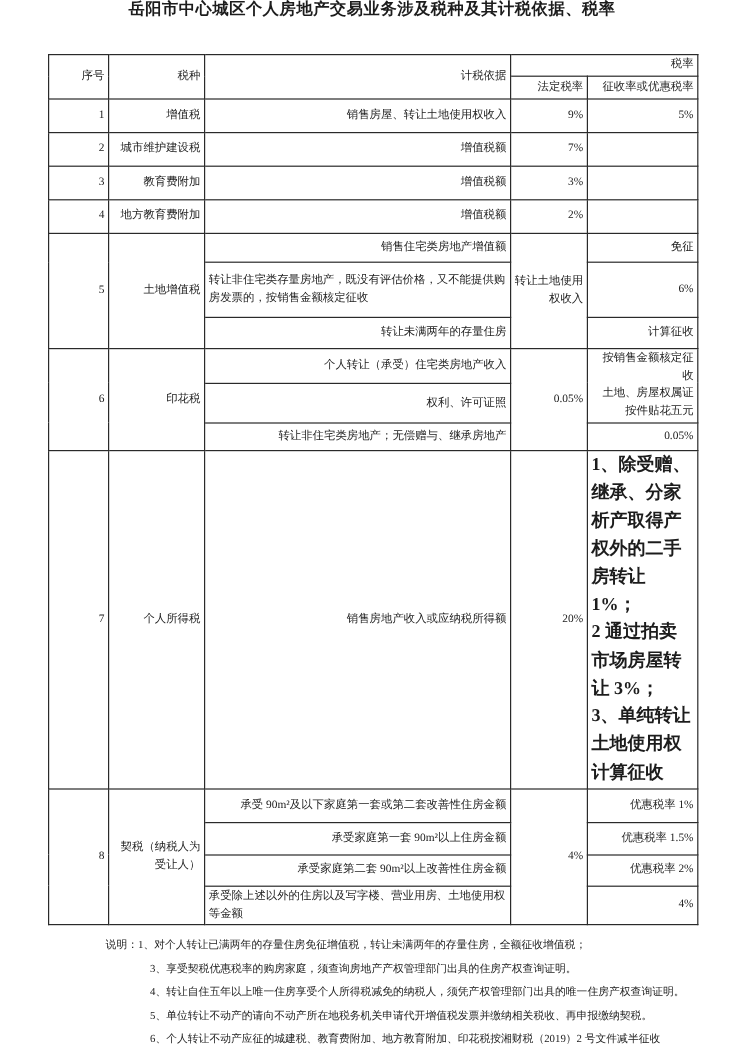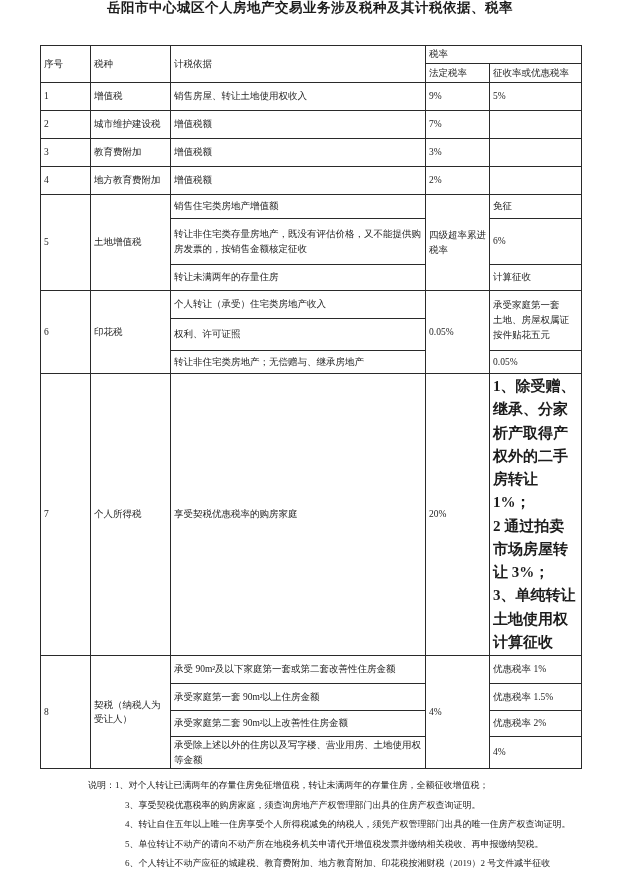--- a/index.html
+++ b/index.html
@@ -13,21 +13,21 @@
     text-align:center;font-size:13.5px;font-weight:bold;letter-spacing:0.5px;
     line-height:16px;
   }
   table.doc-table{
     margin:29px 0 0 40px;width:541px;
     border-collapse:collapse;table-layout:fixed;
     font-size:9.5px;
   }
   .doc-table td,.doc-table th{
     border:1px solid #2a2a2a;padding:1px 3px;
-    text-align:left;vertical-align:middle;
+    text-align:right;vertical-align:middle;
     font-weight:normal;line-height:1.55;word-break:break-all;
   }
   .doc-table td.left{text-align:left;}
   .doc-table .small{font-size:15px;font-weight:bold;}
   .notes{
     margin:7px 28px 0 80px;font-size:9px;line-height:19.5px;color:#222;
   }
   .notes p{margin:0;text-indent:45px;word-break:break-all;}
   .notes p.first{text-indent:8px;}
 </style>
@@ -85,54 +85,54 @@
         <td>地方教育费附加</td>
         <td>增值税额</td>
         <td>2%</td>
         <td></td>
       </tr>
 
       <tr style="height:24px">
         <td rowspan="3">5</td>
         <td rowspan="3">土地增值税</td>
         <td>销售住宅类房地产增值额</td>
-        <td rowspan="3">四级超率累进税率</td>
+        <td rowspan="3">转让土地使用权收入</td>
         <td>免征</td>
       </tr>
       <tr style="height:46px">
         <td class="left">转让非住宅类存量房地产，既没有评估价格，又不能提供购房发票的，按销售金额核定征收</td>
         <td>6%</td>
       </tr>
       <tr style="height:26px">
         <td>转让未满两年的存量住房</td>
         <td>计算征收</td>
       </tr>
 
       <tr style="height:28px">
         <td rowspan="3">6</td>
         <td rowspan="3">印花税</td>
         <td>个人转让（承受）住宅类房地产收入</td>
         <td rowspan="3">0.05%</td>
         <td rowspan="2">
-          <div>承受家庭第一套</div>
+          <div>按销售金额核定征收</div>
           <div>土地、房屋权属证按件贴花五元</div>
         </td>
       </tr>
       <tr style="height:32px">
         <td>权利、许可证照</td>
       </tr>
       <tr style="height:23px">
         <td>转让非住宅类房地产；无偿赠与、继承房地产</td>
         <td>0.05%</td>
       </tr>
 
       <tr style="height:124px">
         <td>7</td>
         <td>个人所得税</td>
-        <td>享受契税优惠税率的购房家庭</td>
+        <td>销售房地产收入或应纳税所得额</td>
         <td>20%</td>
         <td class="left small">
           <div>1、除受赠、继承、分家析产取得产权外的二手房转让 1%；</div>
           <div>2 通过拍卖市场房屋转让 3%；</div>
           <div>3、单纯转让土地使用权计算征收</div>
         </td>
       </tr>
 
       <tr style="height:28px">
         <td rowspan="4">8</td>

